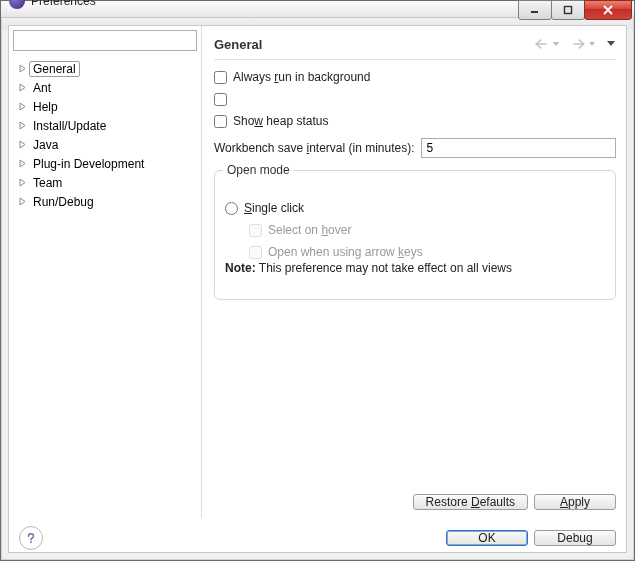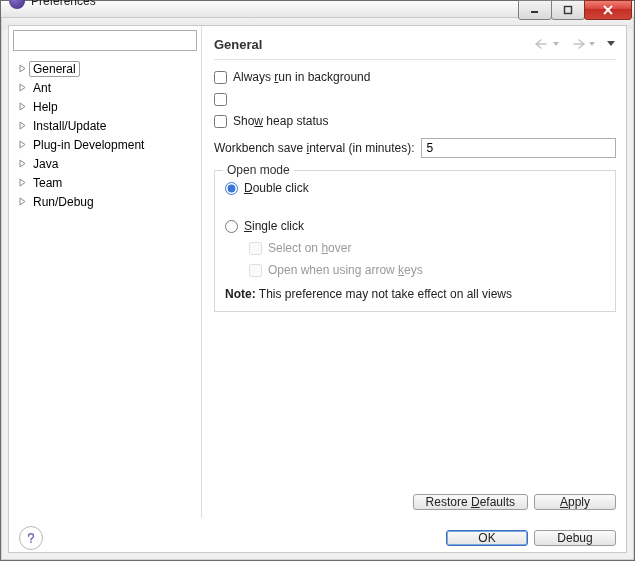--- a/index.html
+++ b/index.html
@@ -30,28 +30,28 @@
   .navicons { display:flex; align-items:center; gap:2px; color:#b9b9b9; }
   .navicons .sep { width:6px; }
   .navicons svg { display:block; }
   .hr { height:1px; background:#e2e2e2; margin:3px 0 8px 0;}
   .form { display:flex; flex-direction:column; gap:4px; color:#222;}
   .chk { display:flex; align-items:center; gap:6px; height:18px;}
   .chk input { width:13px; height:13px; margin:0; accent-color:#3a76d6;}
   .row { display:flex; align-items:center; gap:6px; margin-top:4px;}
   .row .txt { flex:none;}
   .row input[type=text] { flex:1; height:20px; border:1px solid #abadb3; padding:1px 5px; background:#fff;}
-  .group { border:1px solid #d7d7d7; border-radius:0; margin-top:8px; padding:8px 10px 10px 10px; position:relative;}
+  .group { border:1px solid #d7d7d7; border-radius:6px; margin-top:8px; padding:8px 10px 24px 10px; position:relative;}
   .group-title { position:absolute; top:-8px; left:8px; background:#fff; padding:0 4px; color:#333;}
   .radio { display:flex; align-items:center; gap:6px; height:18px;}
   .radio input { margin:0; accent-color:#3a76d6;}
   .subopts { margin-left:24px; display:flex; flex-direction:column; gap:4px; margin-top:4px;}
   .subopts .chk span { color:#9a9a9a;}
   .subopts .chk input { opacity:0.7;}
-  .note { margin-top:8px;}
+  .note { }
   .note b { font-weight:bold;}
   .spacer { flex:1; }
   .btnrow { display:flex; justify-content:flex-end; gap:6px; padding-top:8px;}
   .btn { min-width:82px; height:16px; border:1px solid #9d9d9d; background:linear-gradient(#fbfbfb,#e4e4e4); border-radius:3px; cursor:default; padding:0 12px; color:#222;}
   .footer { display:flex; align-items:center; padding:8px 10px 2px 10px; }
   .help { width:24px; height:24px; border-radius:50%; border:1px solid #b8b8b8; display:flex; align-items:center; justify-content:center; color:#6a6eae; background:#fff;}
   .footer .spacer { flex:1;}
   .footer .btn.primary { border:1px solid #3a70c0; box-shadow:0 0 0 1px #7fa9de inset; }
   u { text-decoration:underline; text-underline-offset:1px;}
   .content-body { flex:1; display:flex; flex-direction:column; min-height:0;}
@@ -122,29 +122,29 @@
                   </svg>
                 </span>
                 <span class="label">Install/Update</span>
               </div>
               <div class="treeitem">
                 <span class="arrow">
                   <svg width="9" height="9" viewBox="0 0 9 9">
                     <path d="M2 1 L7 4.5 L2 8 Z" fill="none" stroke="#8a8a8a" stroke-width="1"></path>
                   </svg>
                 </span>
+                <span class="label">Java</span>
+              </div>
+              <div class="treeitem">
+                <span class="arrow">
+                  <svg width="9" height="9" viewBox="0 0 9 9">
+                    <path d="M2 1 L7 4.5 L2 8 Z" fill="none" stroke="#8a8a8a" stroke-width="1"></path>
+                  </svg>
+                </span>
                 <span class="label">Plug-in Development</span>
-              </div>
-              <div class="treeitem">
-                <span class="arrow">
-                  <svg width="9" height="9" viewBox="0 0 9 9">
-                    <path d="M2 1 L7 4.5 L2 8 Z" fill="none" stroke="#8a8a8a" stroke-width="1"></path>
-                  </svg>
-                </span>
-                <span class="label">Java</span>
               </div>
               <div class="treeitem">
                 <span class="arrow">
                   <svg width="9" height="9" viewBox="0 0 9 9">
                     <path d="M2 1 L7 4.5 L2 8 Z" fill="none" stroke="#8a8a8a" stroke-width="1"></path>
                   </svg>
                 </span>
                 <span class="label">Team</span>
               </div>
               <div class="treeitem">
@@ -207,24 +207,20 @@
                   <span>Sho<u>w</u> heap status</span>
               </label>
 
               <div class="row">
                 <span class="txt">Workbench save <u>i</u>nterval (in minutes):</span>
                 <input type="text" value="5" style="">
               </div>
 
               <div class="group">
                 <div class="group-title">Open mode</div>
-                <label class="radio">
-                  <input type="radio" name="openmode" checked="" style="">
-                    <span><u>D</u>ouble click</span>
-                </label>
                 <label class="radio" style="margin-top:20px;">
                   <input type="radio" name="openmode" style="">
                     <span><u>S</u>ingle click</span>
                 </label>
                 <div class="subopts">
                   <label class="chk">
                     <input type="checkbox" disabled="" style="">
                       <span>Select on <u>h</u>over</span>
                   </label>
                   <label class="chk">

